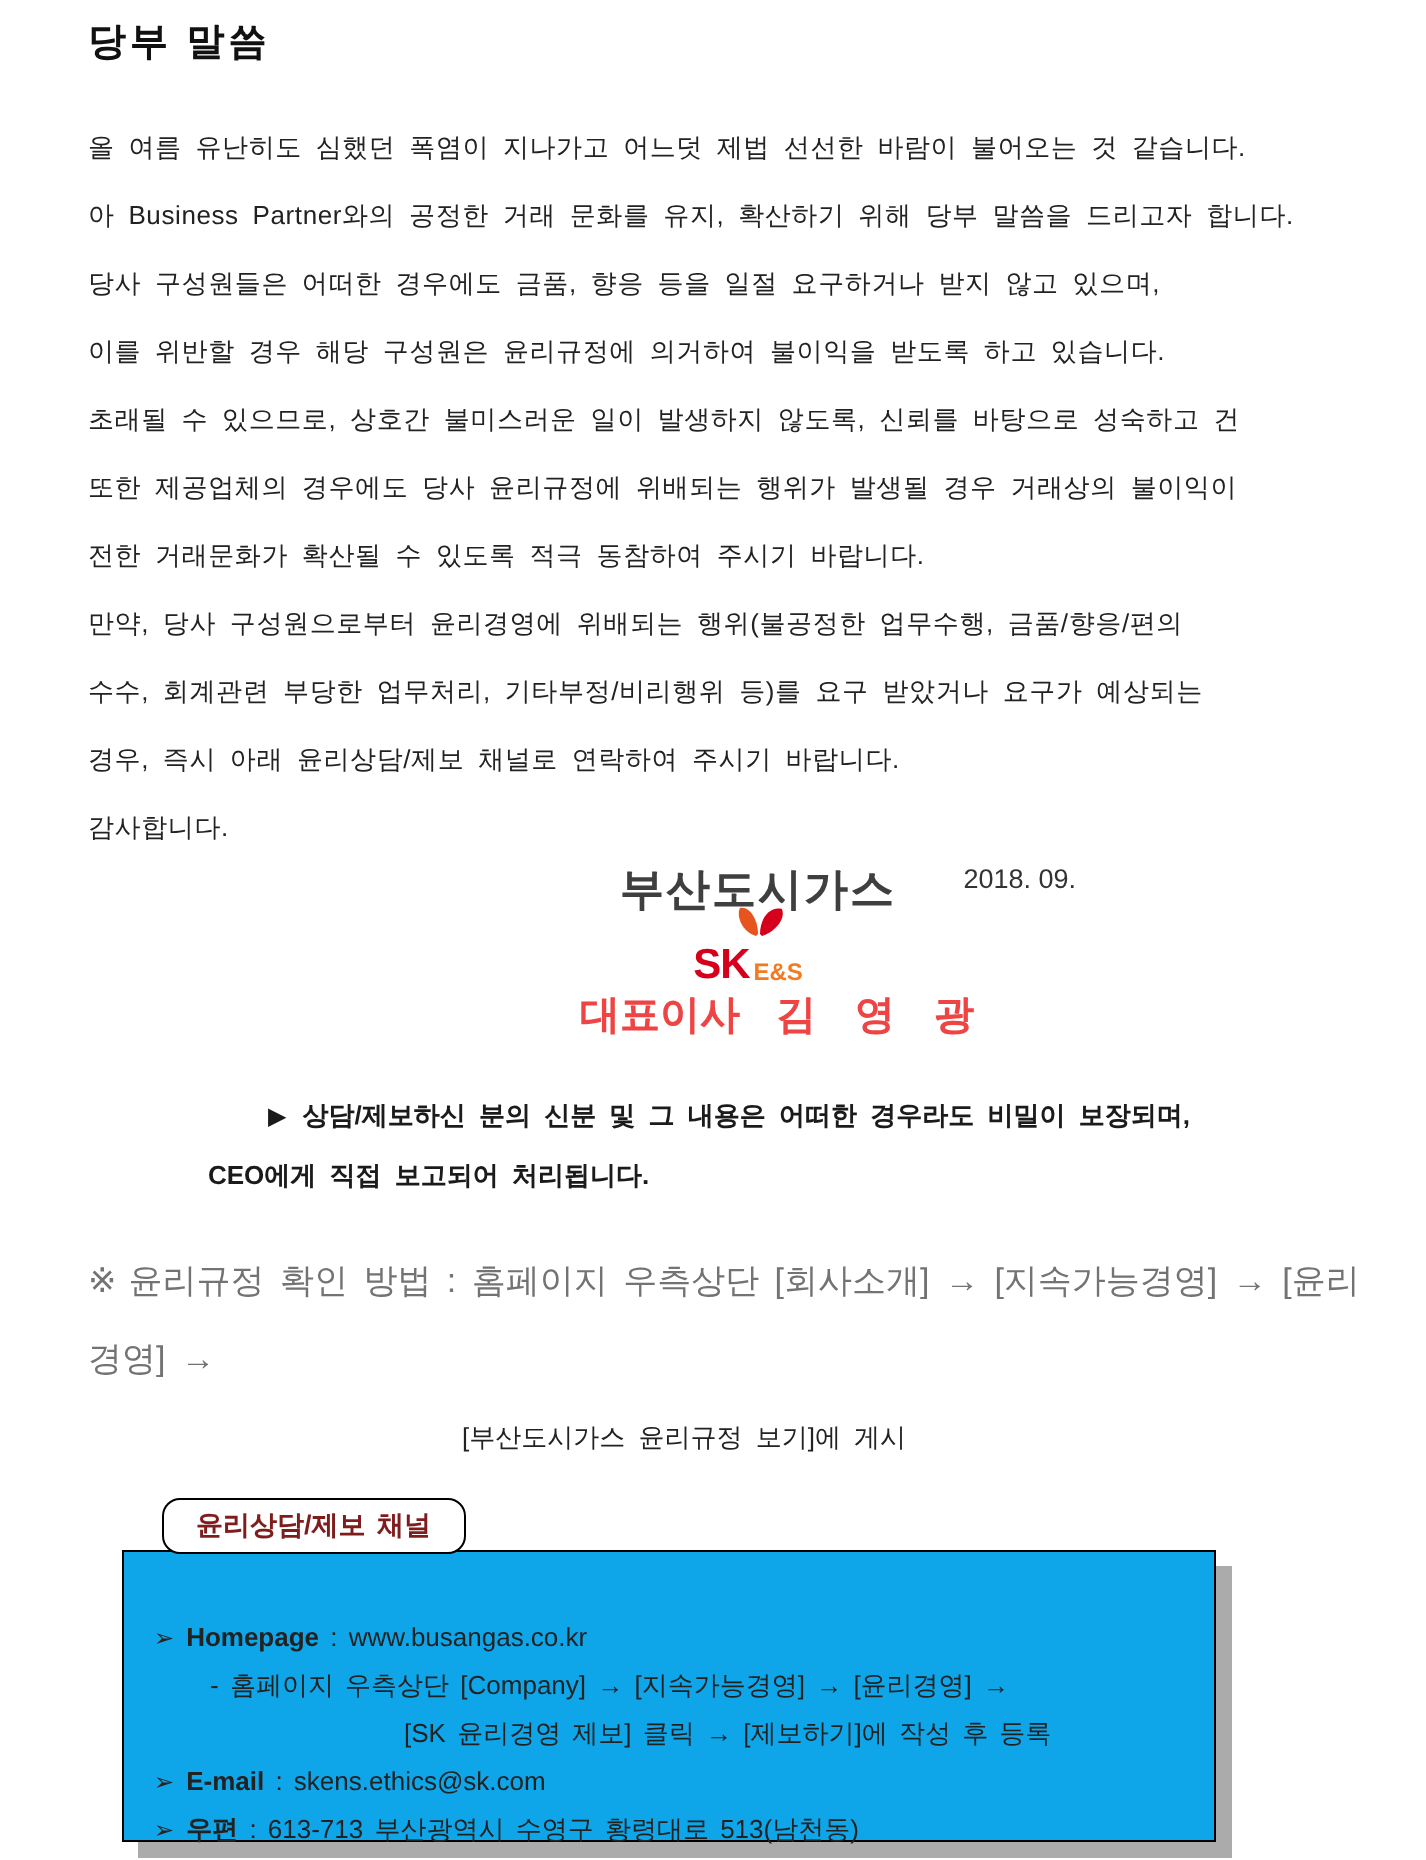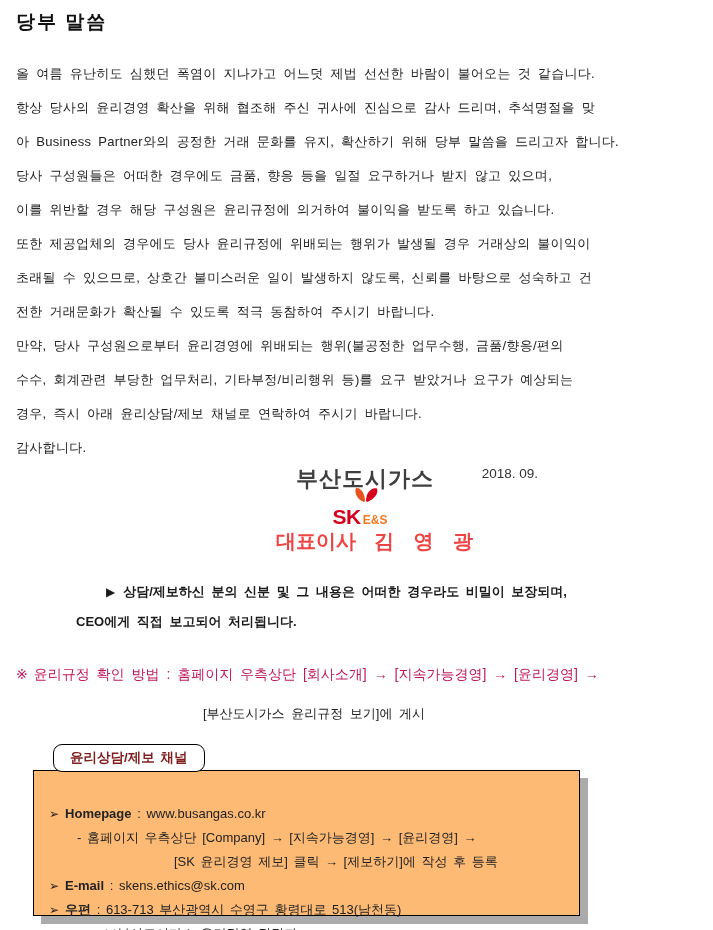--- a/index.html
+++ b/index.html
@@ -4,21 +4,21 @@
 <style>
   html,body{margin:0;padding:0;background:#fff;}
   .page{
     position:relative;
     width:713px;height:930px;
     background:#ffffff;
     font-family:"Liberation Sans","DejaVu Sans",sans-serif;
     color:#1b1b1b;
     overflow:hidden;
     box-sizing:border-box;
-    padding:8px 29px 0 16px;
+    padding:8px 29px 0 44px;
   }
   
   .doc-title{
     font-size:19px;font-weight:bold;color:#111;
     letter-spacing:2px;line-height:28px;
   }
   
   .body-text{margin-top:21px;}
   .body-line{
     font-size:13px;line-height:34px;height:34px;
@@ -44,29 +44,29 @@
   .sk-butterfly{position:absolute;top:-8px;left:20px;}
   .sig-ceo{font-size:20px;font-weight:bold;color:#ef4444;margin-left:26px;white-space:nowrap;}
   .sig-ceo .ceo-name{margin-left:18px;letter-spacing:7px;}
   
   .notice-block{margin-top:42px;padding-left:42px;}
   .notice-line1{font-size:13px;font-weight:bold;line-height:30px;word-spacing:3px;margin-left:48px;}
   .notice-line2{font-size:13px;font-weight:bold;line-height:30px;word-spacing:3px;padding-left:18px;}
   .notice-marker{margin-right:8px;font-size:12px;}
   
   .ethics-block{margin-top:18px;}
-  .ethics-line1{font-size:14px;line-height:39px;word-spacing:3px;color:#be185d;}
+  .ethics-line1{font-size:17px;line-height:39px;word-spacing:3px;color:#737373;}
   .ethics-line2{font-size:13px;line-height:39px;word-spacing:3px;color:#222;padding-left:187px;}
   .ethics-marker{margin-right:6px;}
   
   .channel-wrap{position:relative;margin-top:37px;margin-left:17px;width:547px;}
   .channel-box{
     position:relative;
     width:547px;height:146px;
-    background:#fdba74;
+    background:#0ea5e9;
     border:1.6px solid #000;
     box-shadow:8px 8px 0 #ababab;
     box-sizing:border-box;
     padding-top:7px;
   }
   .channel-label{
     position:absolute;top:-26px;left:20px;
     background:#fff;border:1.6px solid #000;border-radius:9px;
     padding:4px 16px 4px 16px;
     font-size:13.5px;font-weight:bold;color:#7f1d1d;
@@ -85,26 +85,25 @@
 </style>
 </head>
 <body>
 
 <div class="page">
 
   <div class="doc-title">당부 말씀</div>
 
   <div class="body-text">
     <div class="body-line">올 여름 유난히도 심했던 폭염이 지나가고 어느덧 제법 선선한 바람이 불어오는 것 같습니다.</div>
-    <div class="body-line">항상 당사의 윤리경영 확산을 위해 협조해 주신 귀사에 진심으로 감사 드리며, 추석명절을 맞</div>
     <div class="body-line">아 Business Partner와의 공정한 거래 문화를 유지, 확산하기 위해 당부 말씀을 드리고자 합니다.</div>
     <div class="body-line">당사 구성원들은 어떠한 경우에도 금품, 향응 등을 일절 요구하거나 받지 않고 있으며,</div>
     <div class="body-line">이를 위반할 경우 해당 구성원은 윤리규정에 의거하여 불이익을 받도록 하고 있습니다.</div>
+    <div class="body-line">초래될 수 있으므로, 상호간 불미스러운 일이 발생하지 않도록, 신뢰를 바탕으로 성숙하고 건</div>
     <div class="body-line">또한 제공업체의 경우에도 당사 윤리규정에 위배되는 행위가 발생될 경우 거래상의 불이익이</div>
-    <div class="body-line">초래될 수 있으므로, 상호간 불미스러운 일이 발생하지 않도록, 신뢰를 바탕으로 성숙하고 건</div>
     <div class="body-line">전한 거래문화가 확산될 수 있도록 적극 동참하여 주시기 바랍니다.</div>
     <div class="body-line">만약, 당사 구성원으로부터 윤리경영에 위배되는 행위(불공정한 업무수행, 금품/향응/편의</div>
     <div class="body-line">수수, 회계관련 부당한 업무처리, 기타부정/비리행위 등)를 요구 받았거나 요구가 예상되는</div>
     <div class="body-line">경우, 즉시 아래 윤리상담/제보 채널로 연락하여 주시기 바랍니다.</div>
     <div class="body-line">감사합니다.</div>
   </div>
 
   <div class="date-line">2018. 09.</div>
 
   <div class="signature-row">

